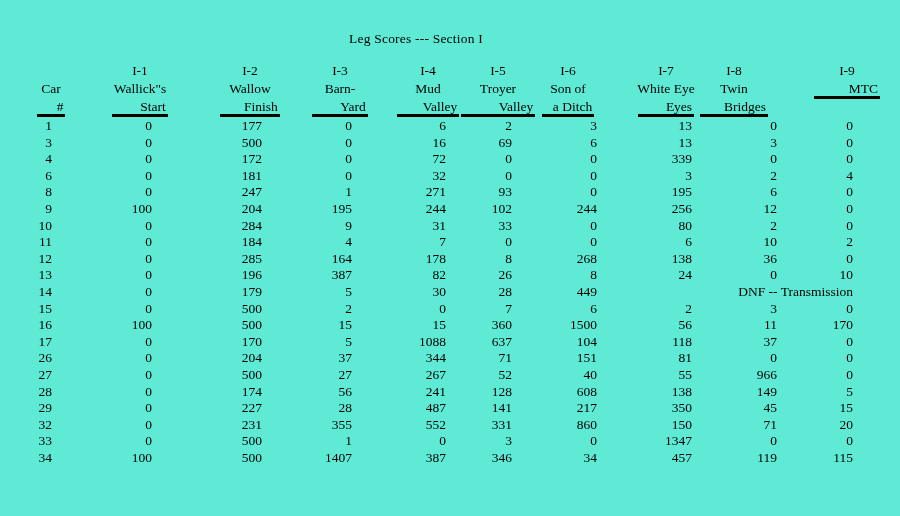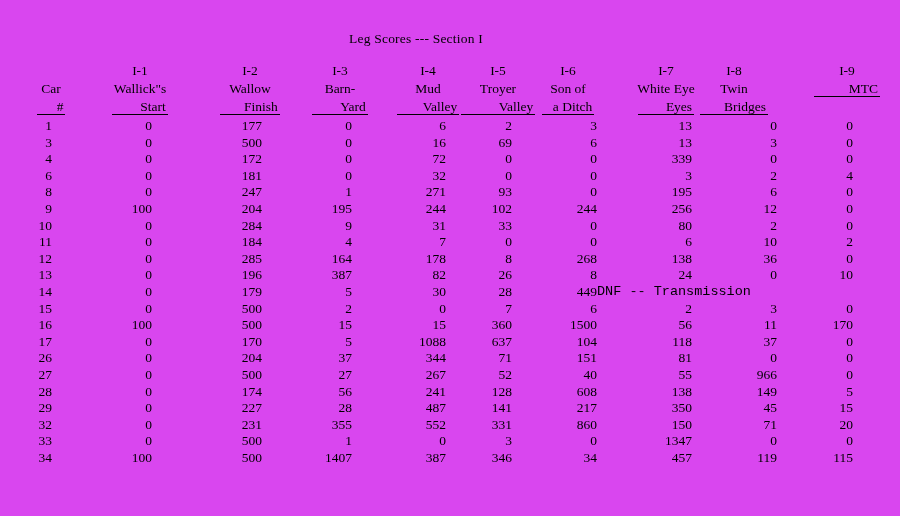--- a/index.html
+++ b/index.html
@@ -1,19 +1,19 @@
 <!DOCTYPE html>
 <html><head>
 <meta charset="utf-8">
 <style>
   html,body{margin:0;padding:0;background:#e8e8e8;}
   .page{
     position:relative;
     width:900px;height:516px;
-    background:#d946ef;
+    background:#5eead4;
     overflow:hidden;
     font-family:"Liberation Serif","DejaVu Serif",serif;
     font-size:13.5px;
     color:#000;
   }
   .title{
     position:absolute;
     top:31px;left:0;width:832px;
     text-align:center;
     letter-spacing:0.2px;
@@ -21,38 +21,38 @@
   .hcol{
     position:absolute;
     top:62px;
     width:140px;
     text-align:center;
     white-space:nowrap;
   }
   .hline{height:18px;line-height:18px;text-align:center;}
   .u{
     display:inline-block;
-    border-bottom:1px solid #000000;
+    border-bottom:3px solid #000000;
     line-height:15px;
   }
   table.scores{
     position:absolute;
     top:118px;left:12px;
     width:841px;
     border-collapse:collapse;
     table-layout:fixed;
   }
   table.scores td{
     padding:0;
     font-size:13.5px;
     line-height:16.6px;
     white-space:nowrap;
   }
   td.num{text-align:right;}
-  td.note{text-align:left;padding-left:28px;font-family:Liberation Mono, monospace;}
+  td.note{text-align:right;padding-left:28px;}
 </style>
 </head>
 <body>
 
 <div class="page">
 
   <div class="title">Leg Scores --- Section I</div>
 
   <div class="hcol" style="left:-19px">
     <div class="hline"></div>

